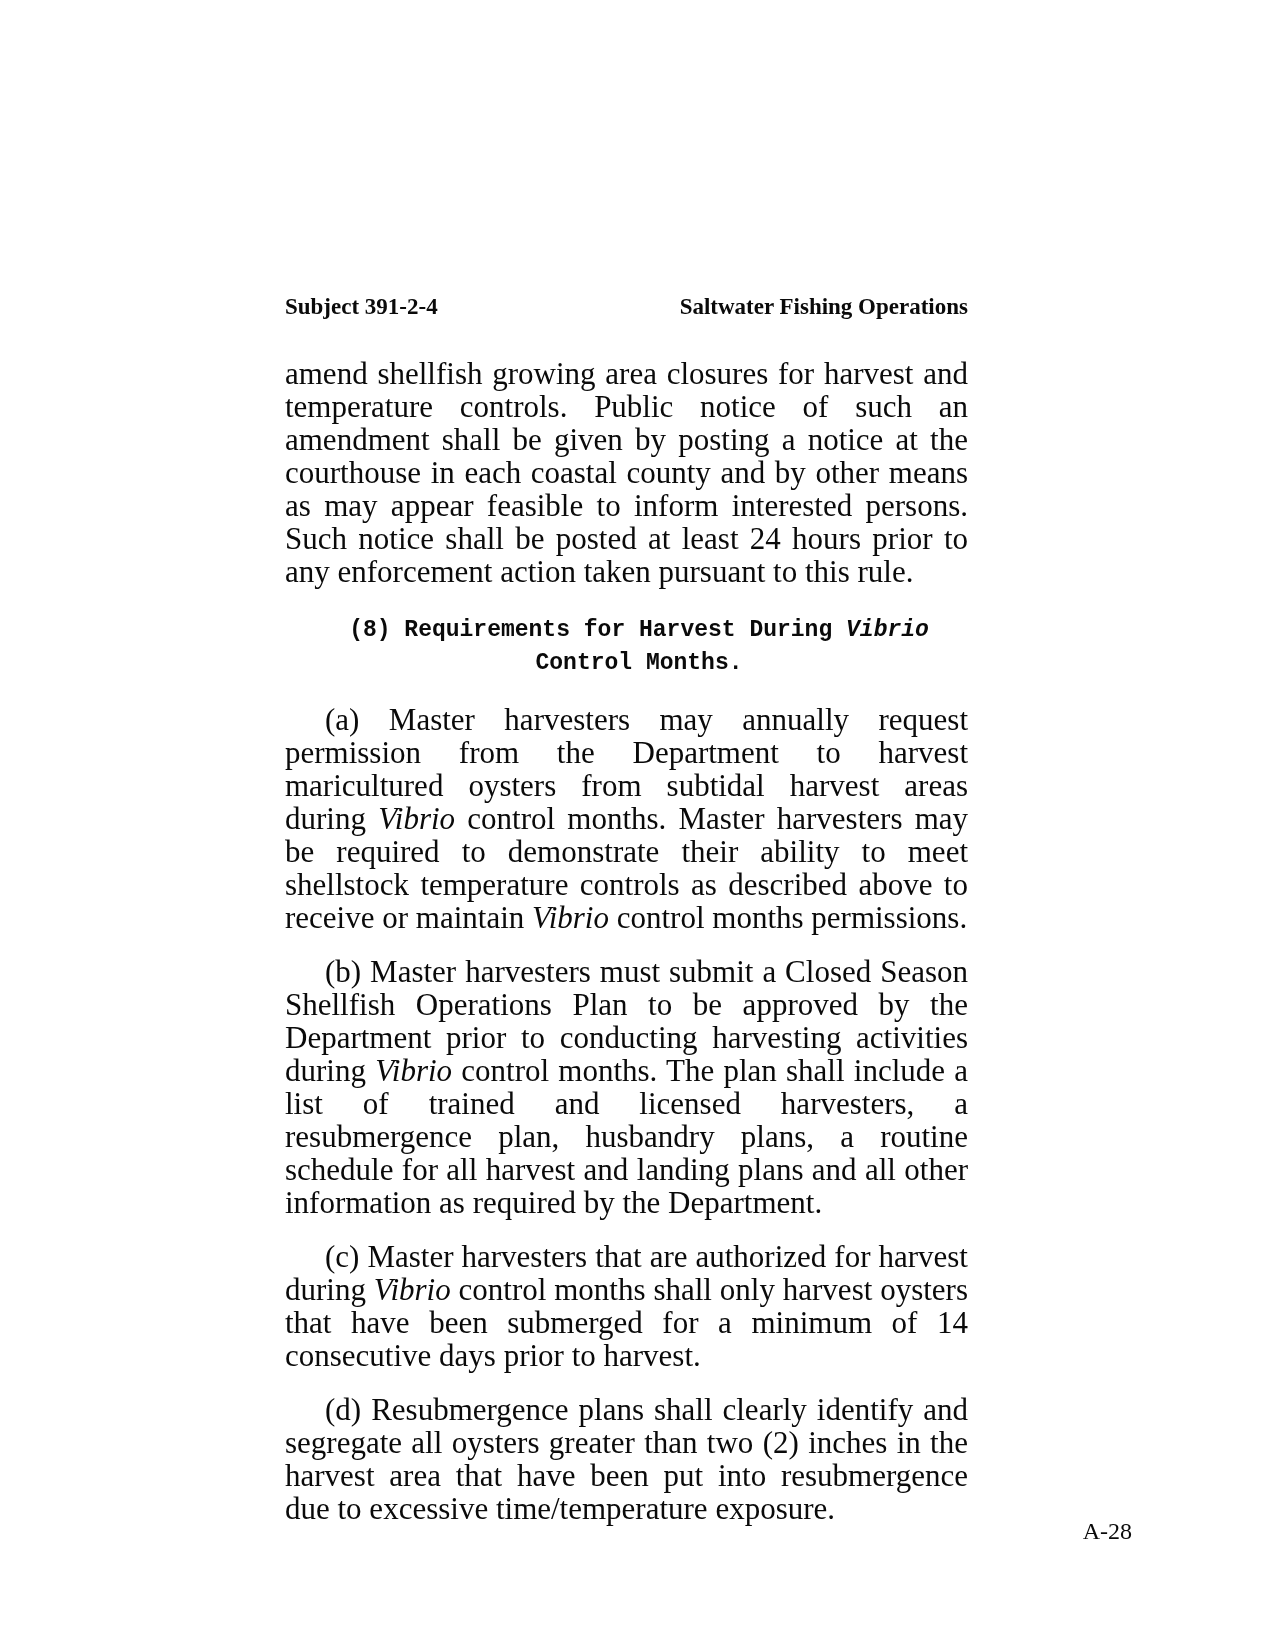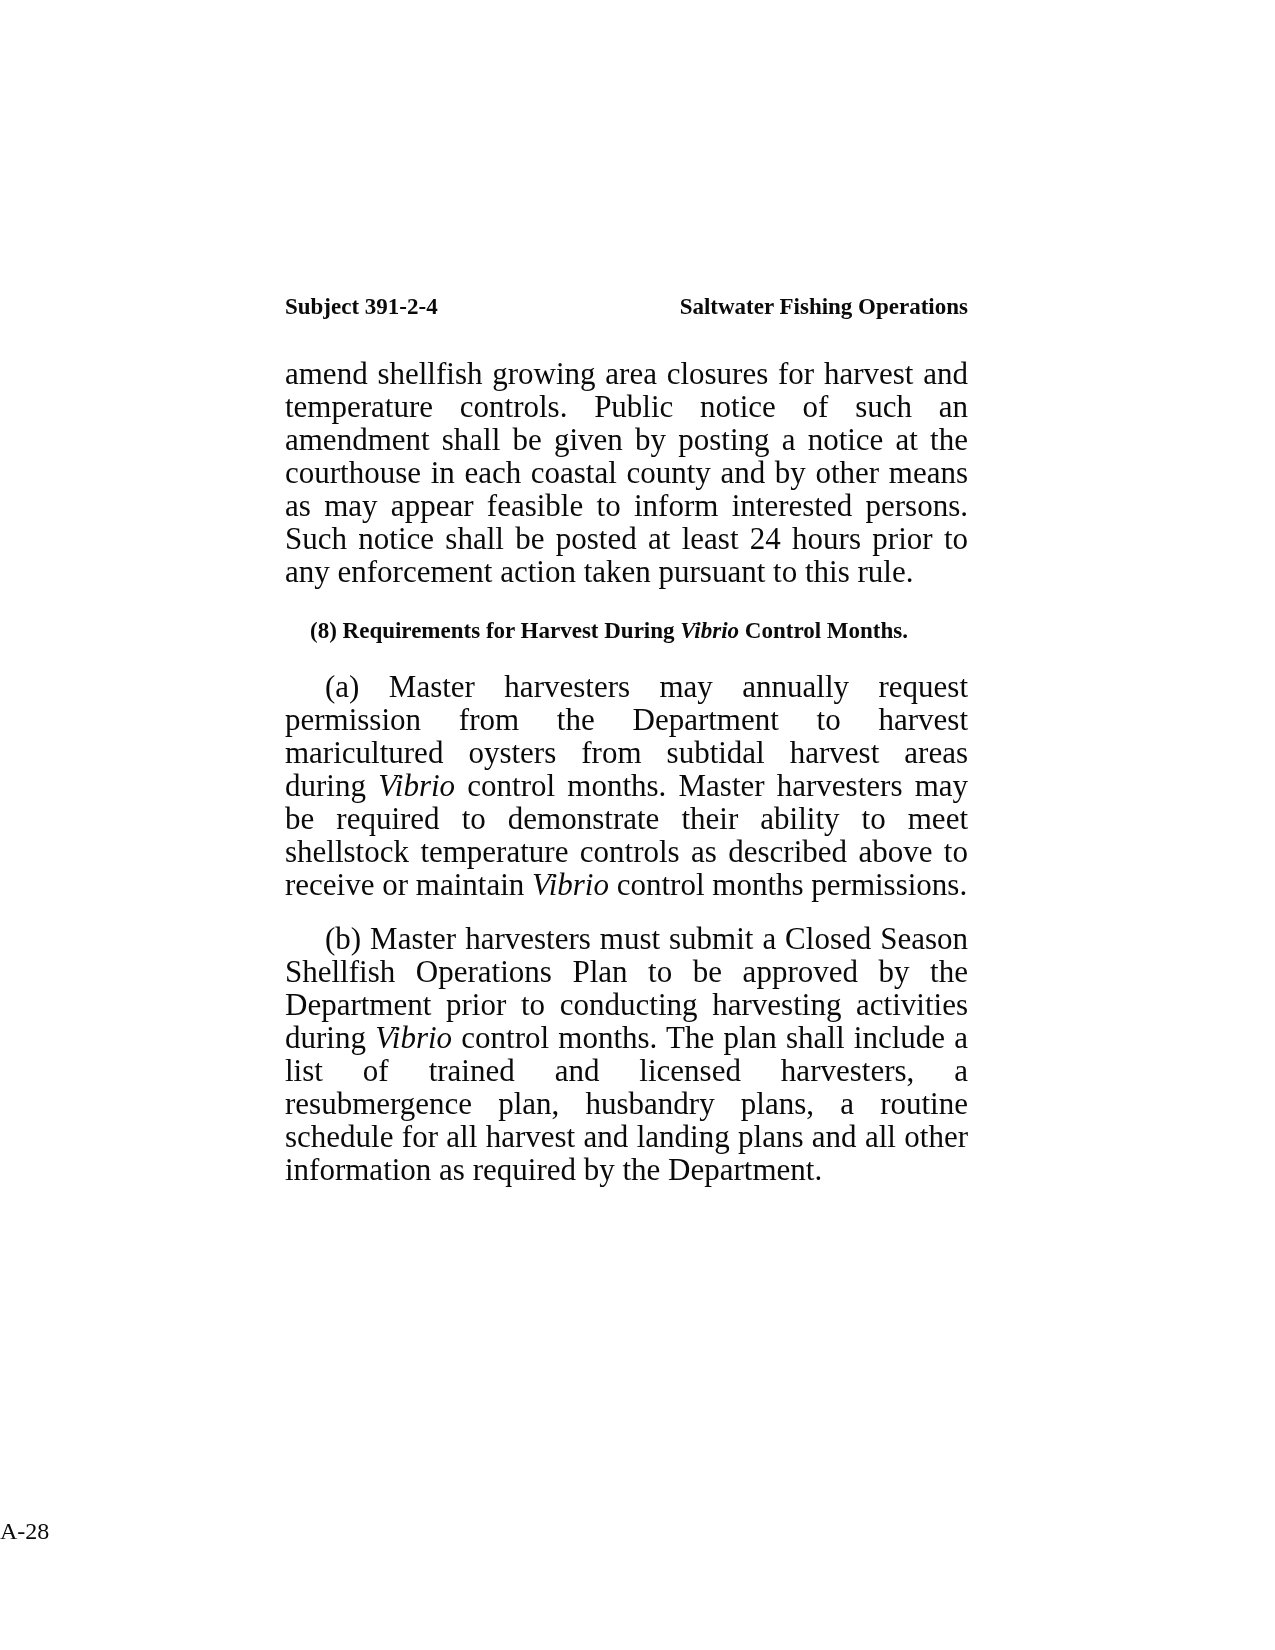--- a/index.html
+++ b/index.html
@@ -43,31 +43,32 @@
   }
   .body-text p.indented {
     text-indent: 40px;
   }
   h2.section-heading {
     font-size: 23px;
     line-height: 33px;
     font-weight: bold;
     margin: 26px 0 23px 0;
     padding-left: 25px;
-    text-align: left;
+    text-align: center;
+    font-family: Liberation Mono, monospace;
   }
   .it {
     font-style: italic;
   }
   .pg-footer {
     position: absolute;
     top: 1516px;
     left: 0;
     width: 1132px;
-    text-align: left;
+    text-align: right;
     font-size: 24px;
     line-height: 30px;
   }
 </style>
 </head>
 <body>
 
 <div class="page">
   <div class="content">
 
@@ -78,20 +79,22 @@
 
     <div class="body-text">
       <p class="intro"><span>amend shellfish growing area closures for harvest and temperature controls.  Public notice of such an amendment shall be given by posting a notice at the courthouse in each coastal county and by other means as may appear feasible to inform interested persons. Such notice shall be posted at least 24 hours prior to any enforcement action taken pursuant to this rule.</span></p>
 
       <h2 class="section-heading"><span>(8) Requirements for Harvest During </span><span class="it">Vibrio</span><span> Control Months.</span></h2>
 
       <p class="indented"><span>(a) Master harvesters may annually request permission from the Department to harvest maricultured oysters from subtidal harvest areas during </span><span class="it">Vibrio</span><span> control months. Master harvesters may be required to demonstrate their ability to meet shellstock temperature controls as described above to receive or maintain </span><span class="it">Vibrio</span><span> control months permissions.</span></p>
 
       <p class="indented"><span>(b) Master harvesters must submit a Closed Season Shellfish Operations Plan to be approved by the Department prior to conducting harvesting activities during </span><span class="it">Vibrio</span><span> control months. The plan shall include a list of trained and licensed harvesters, a resubmergence plan, husbandry plans, a routine schedule for all harvest and landing plans and all other information as required by the Department.</span></p>
 
+      <p class="indented"><span>(c) Master harvesters that are authorized for harvest during </span><span class="it">Vibrio</span><span> control months shall only harvest oysters that have been submerged for a minimum of 14 consecutive days prior to harvest.</span></p>
 
+      <p class="indented"><span>(d) Resubmergence plans shall clearly identify and segregate all oysters greater than two (2) inches in the harvest area that have been put into resubmergence due to excessive time/temperature exposure.</span></p>
     </div>
   </div>
 
   <div class="pg-footer">
     <span>A-28</span>
   </div>
 </div>
 
 </body></html>

